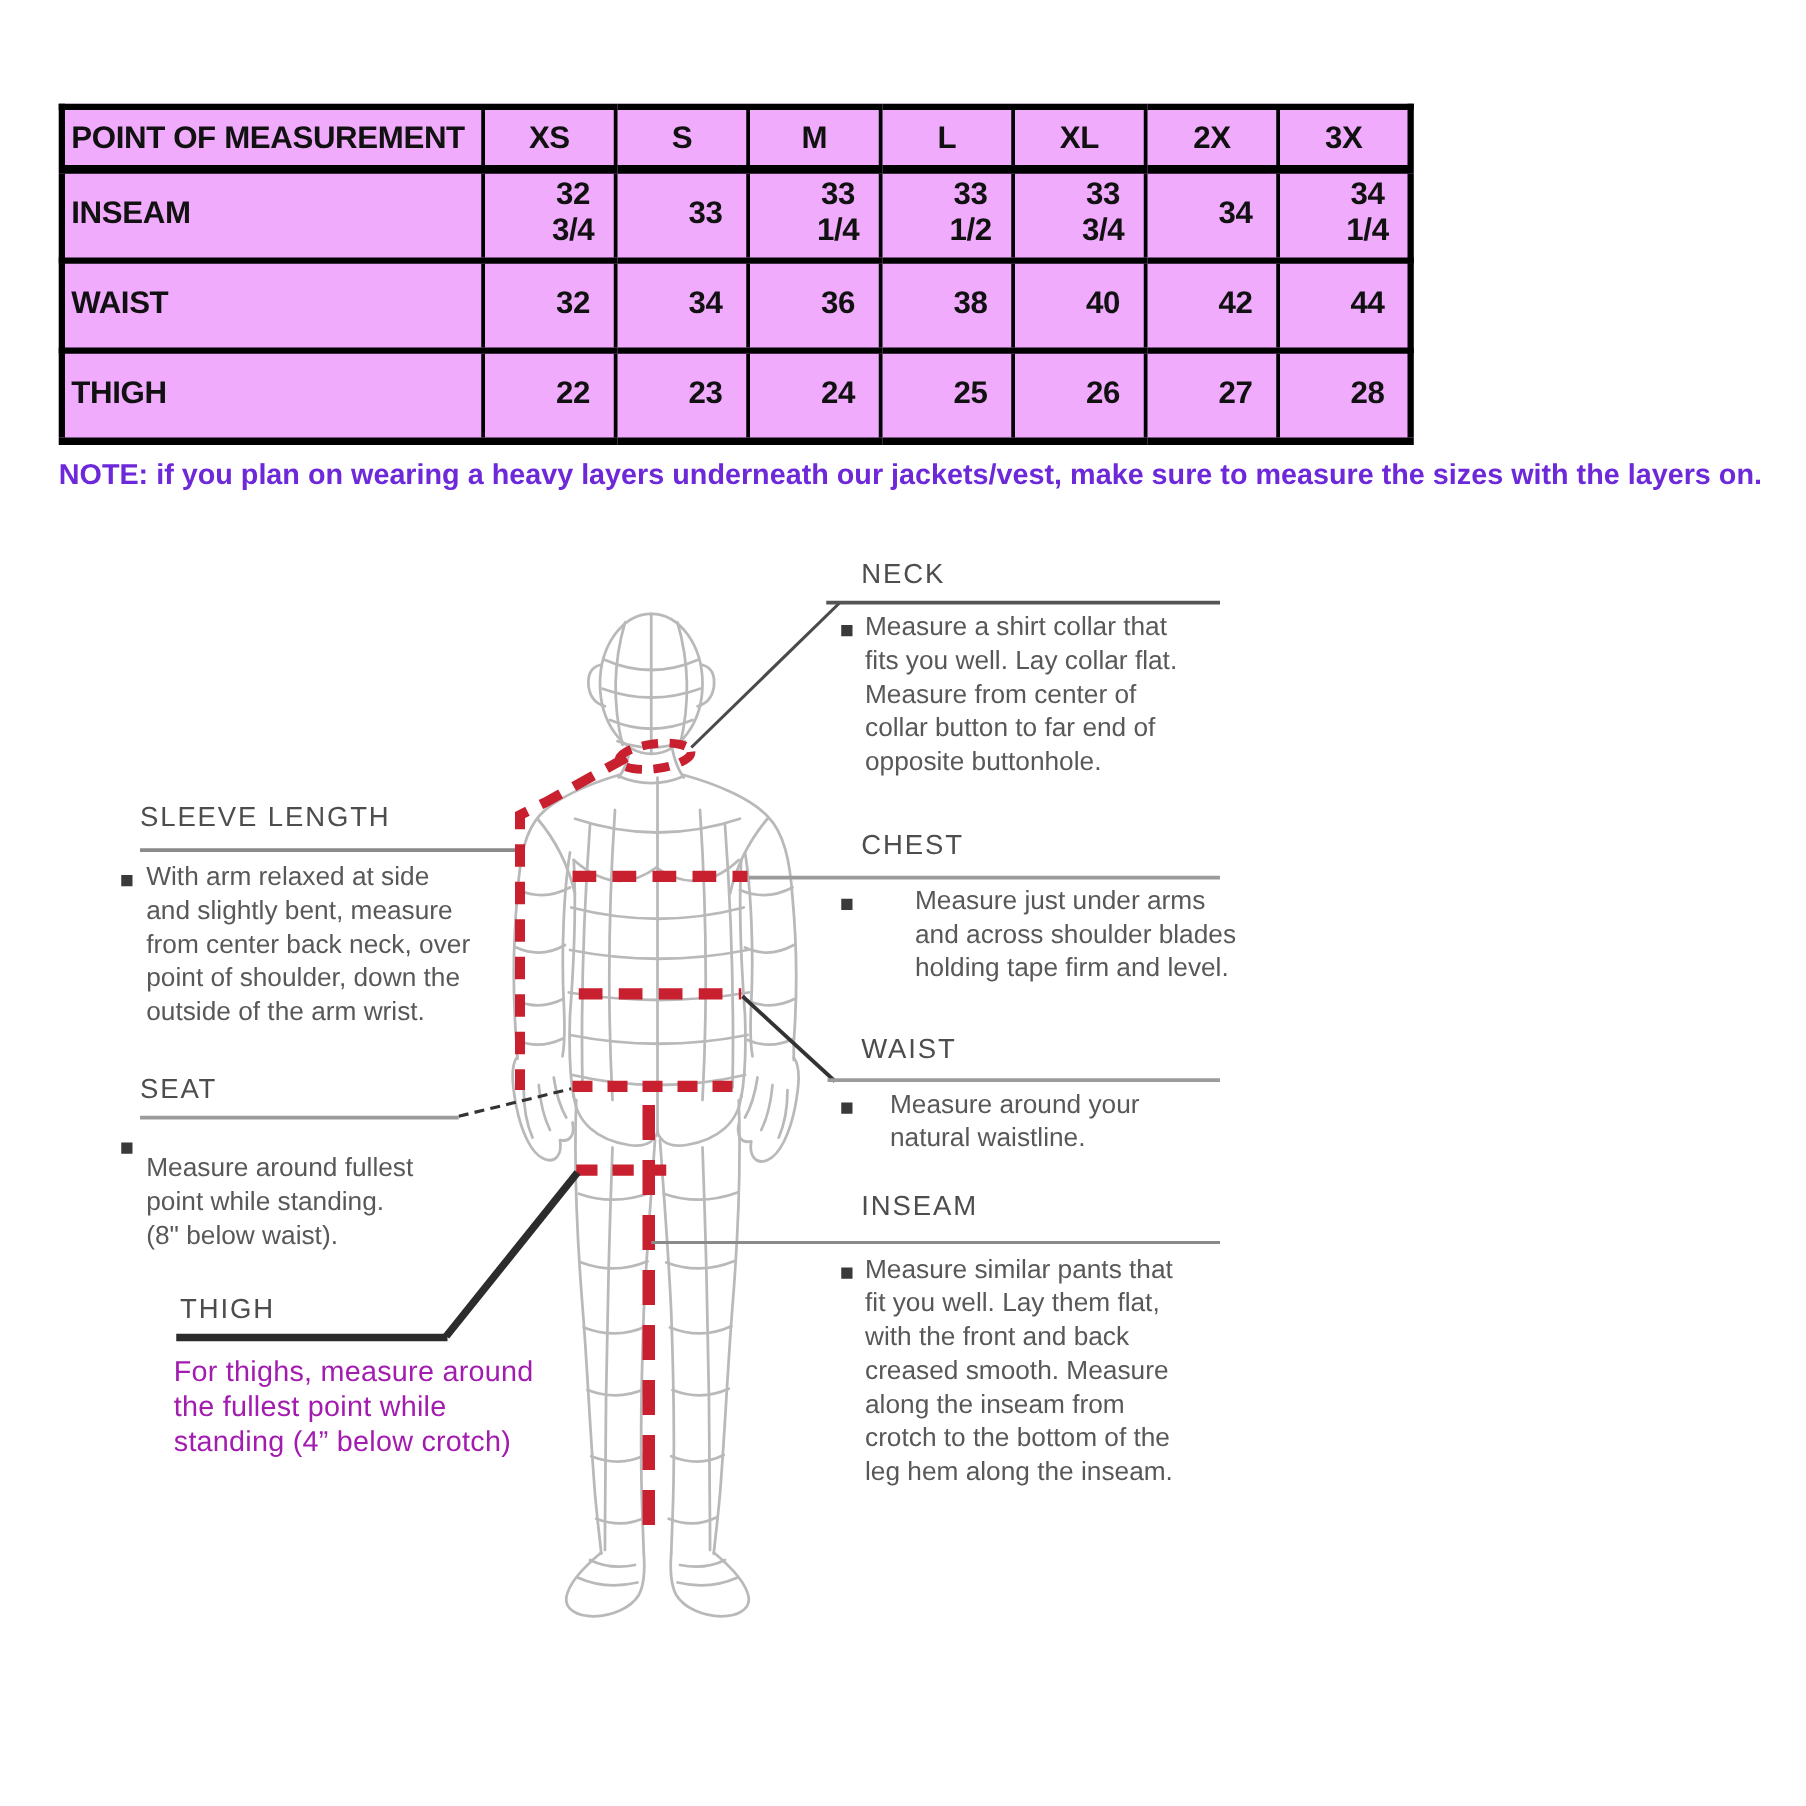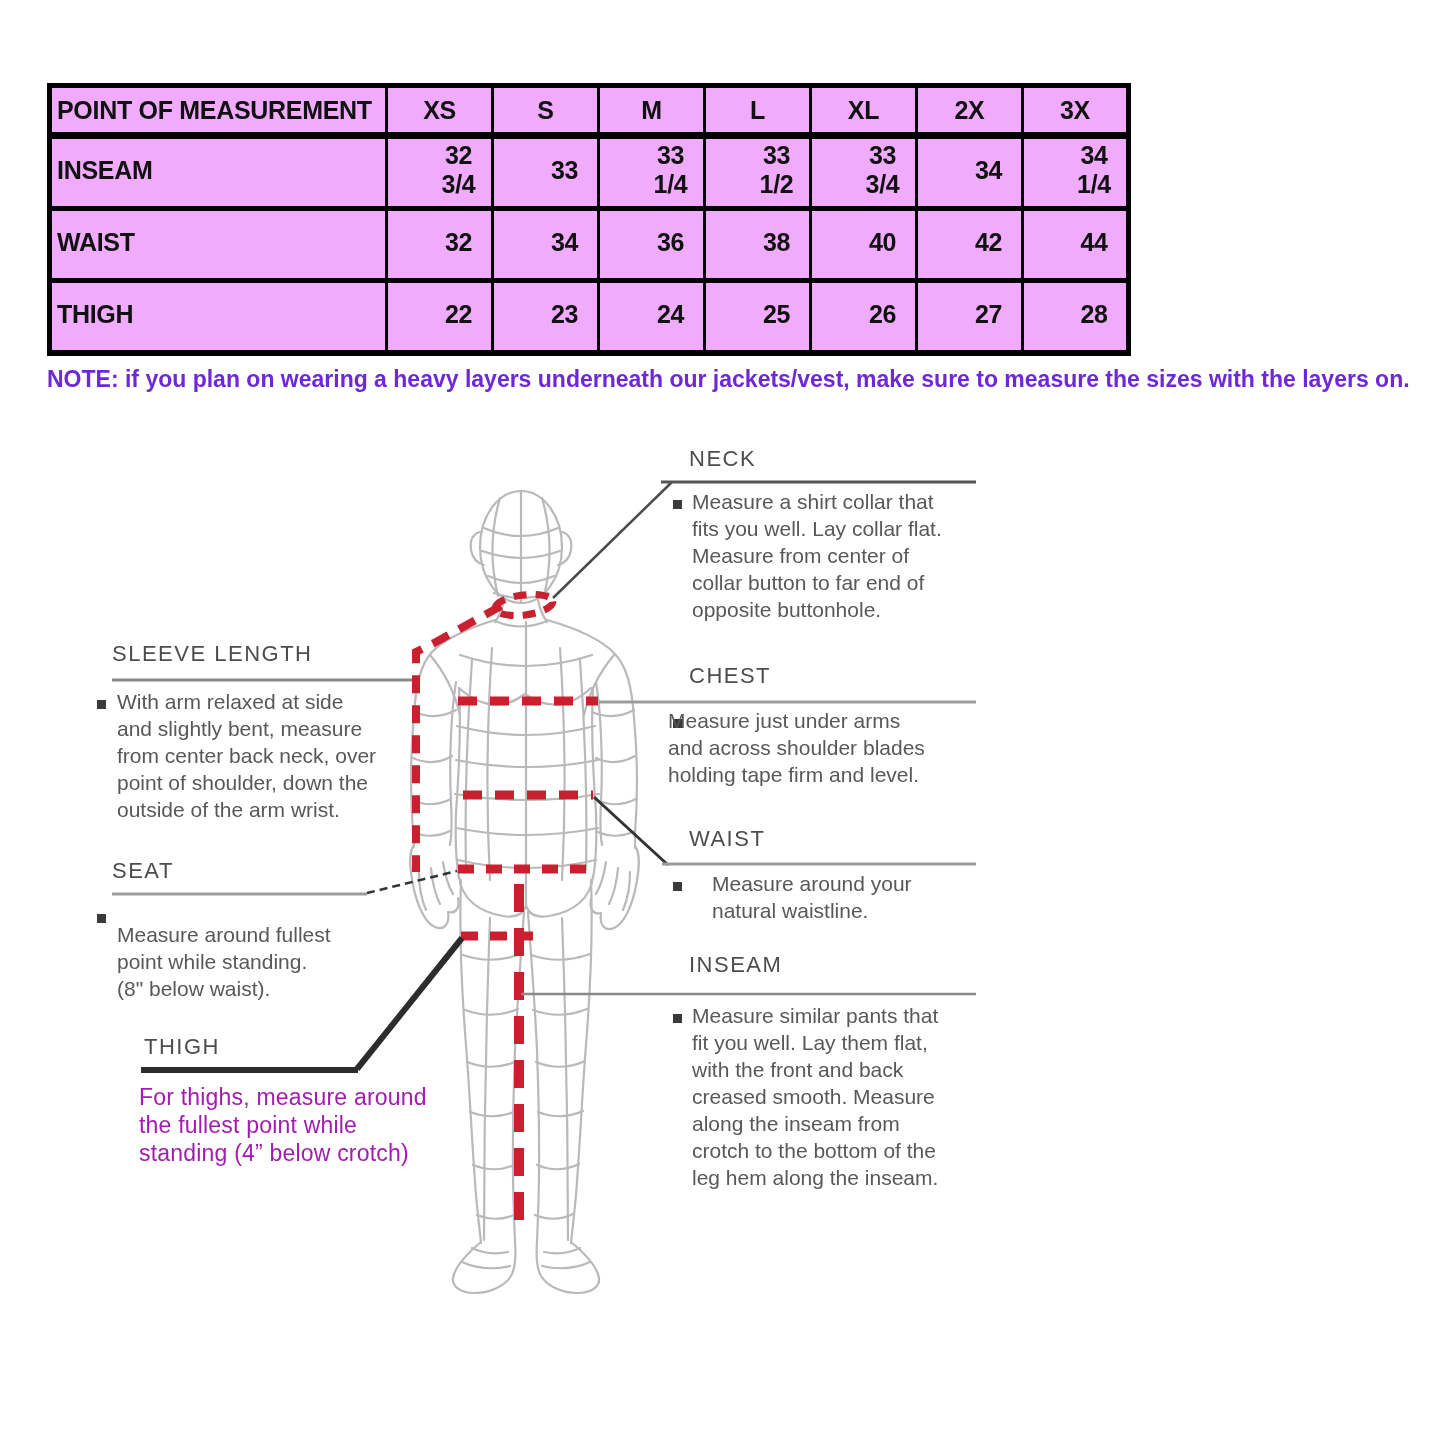--- a/index.html
+++ b/index.html
@@ -50,21 +50,21 @@
   .t-thigh{left:144px;top:1034px;}
   .t-neck{left:689px;top:446px;}
   .t-chest{left:689px;top:663px;}
   .t-waist{left:689px;top:826px;}
   .t-inseam{left:689px;top:952px;}
   
   .x-sleeve{left:117px;top:688px;width:300px;}
   .x-seat{left:117px;top:903px;width:280px;margin-top:18px;}
   .x-thigh{left:139px;top:1083px;width:310px;}
   .x-neck{left:692px;top:488px;width:300px;}
-  .x-chest{left:668px;top:707px;width:300px;}
+  .x-chest{left:732px;top:707px;width:300px;}
   .x-waist{left:692px;top:870px;width:300px;margin-left:20px;}
   .x-inseam{left:692px;top:1002px;width:300px;}
   
   .b-sleeve{left:97px;top:700px;}
   .b-seat{left:97px;top:914px;}
   .b-neck{left:673px;top:500px;}
   .b-chest{left:673px;top:719px;}
   .b-waist{left:673px;top:882px;}
   .b-inseam{left:673px;top:1014px;}
 </style>

